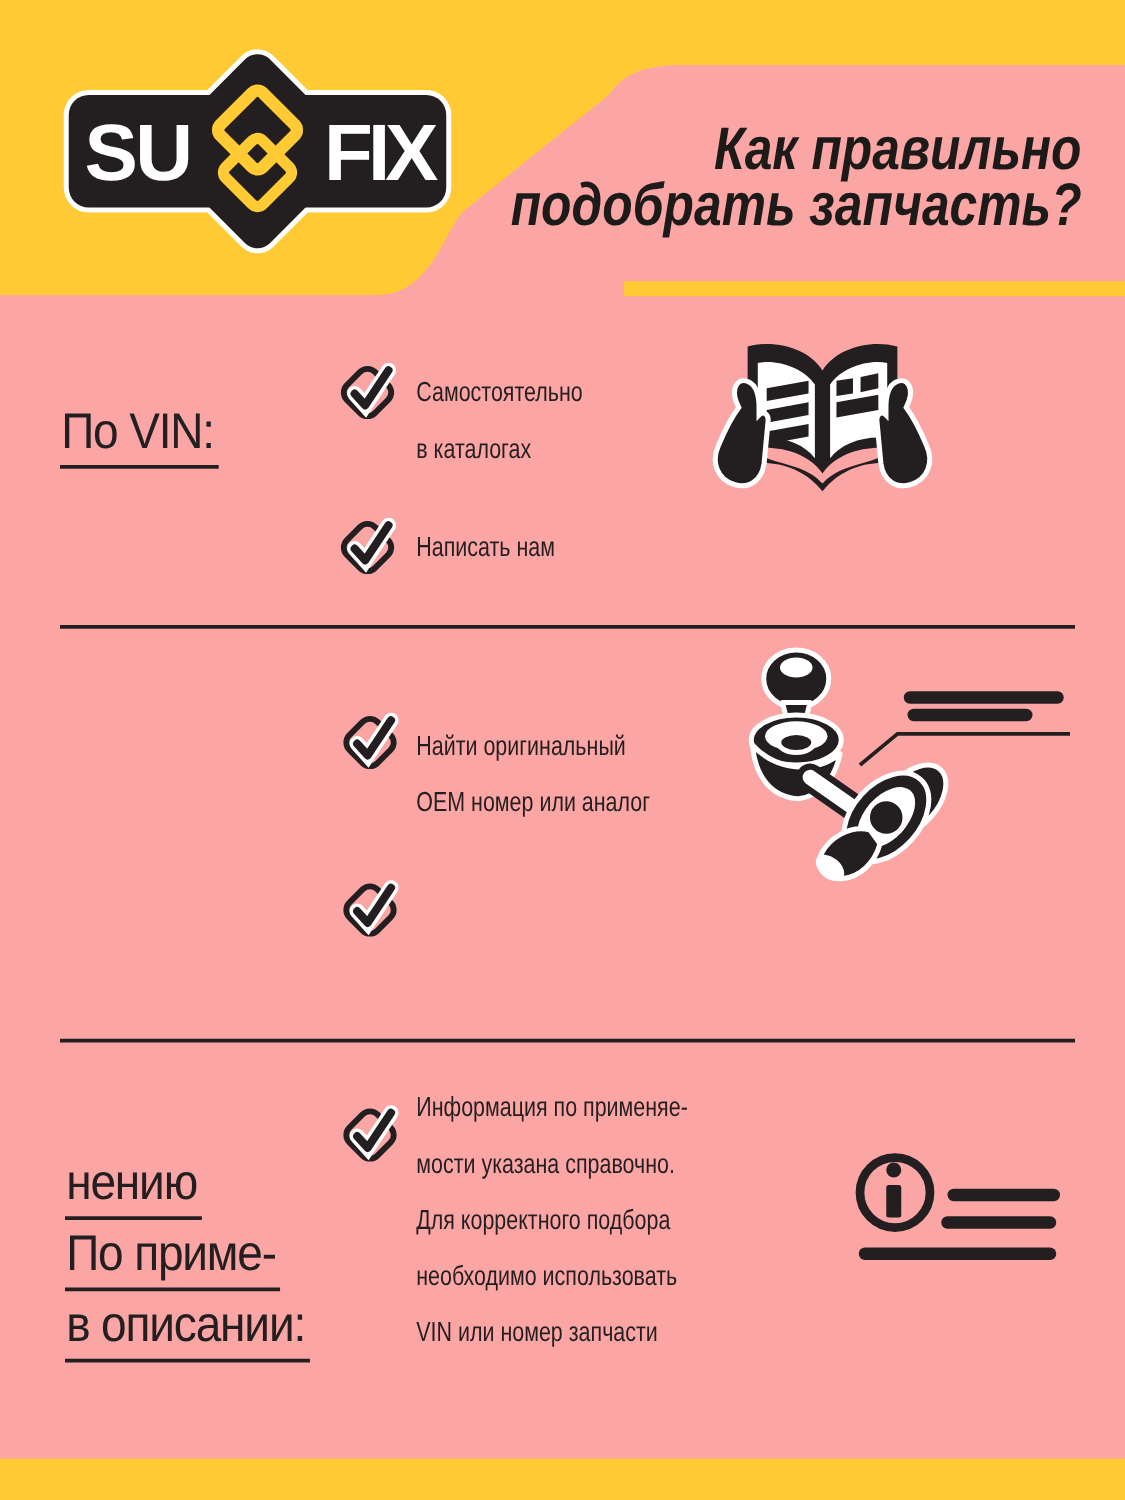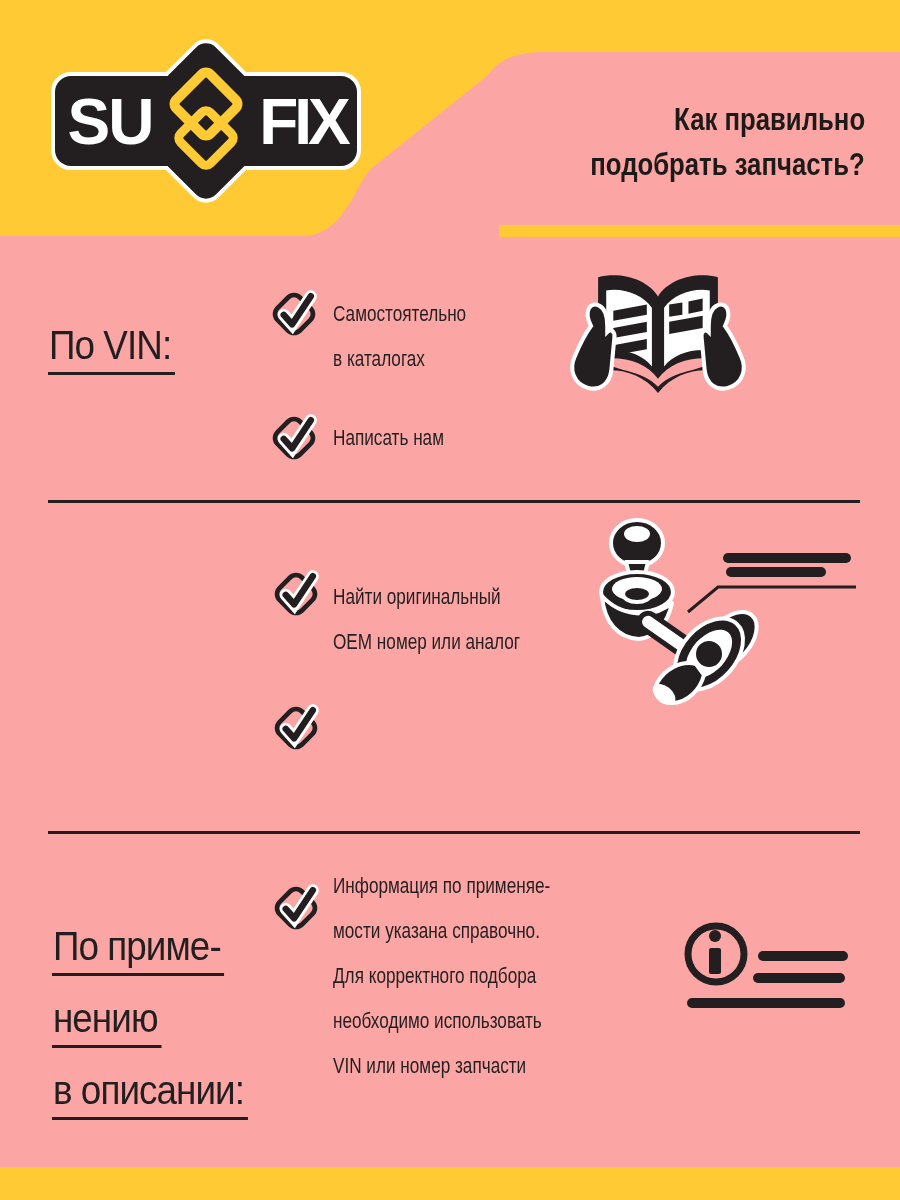--- a/index.html
+++ b/index.html
@@ -3,31 +3,31 @@
 <meta charset="utf-8">
 <style>
   html,body{margin:0;padding:0;background:#e8e8e8;}
   .canvas{
     position:relative;width:900px;height:1200px;background:#fca5a5;overflow:hidden;
     font-family:"Liberation Sans","DejaVu Sans",sans-serif;color:#231f20;margin:0 auto;
   }
   .abs{position:absolute;}
   
   .heading{font-size:40px;letter-spacing:-1px;line-height:1;}
-  .heading .hl{margin-bottom:22px;}
+  .heading .hl{margin-bottom:7px;}
   .heading .hl span{
     display:inline-block;transform:scaleX(.92);transform-origin:0 50%;
     border-bottom:3px solid #231f20;padding:0 4px 7px 1px;white-space:nowrap;
   }
   
   .item-text{font-size:22px;line-height:45px;}
   .item-text .inner{display:inline-block;transform:scaleX(.78);transform-origin:0 0;}
   .item-text .inner div{white-space:nowrap;}
   
-  .title{font-size:31px;font-weight:bold;line-height:45px;text-align:right;color:#1d1b19;}
+  .title{font-size:48px;font-weight:bold;line-height:45px;text-align:right;color:#1d1b19;font-style:italic;}
   .title span{display:inline-block;transform:scaleX(.83);transform-origin:100% 50%;white-space:nowrap;}
   .divider{position:absolute;left:48px;width:812px;height:3px;background:#231f20;}
   .band-bottom{position:absolute;left:0;top:1167px;width:900px;height:33px;}
 </style>
 </head>
 <body>
 
 <div class="canvas">
 
   <svg class="abs" style="left:0;top:0" width="900" height="240" viewBox="0 0 900 240">
@@ -135,22 +135,22 @@
     <g fill="#231f20">
       <rect x="133" y="45" width="128" height="10" rx="5"></rect>
       <rect x="136" y="59" width="100" height="10" rx="5"></rect>
       <path d="M98,104 L128,79 L266,79" fill="none" stroke="#231f20" stroke-width="3"></path>
     </g>
   </svg>
 
   <div class="divider" style="top:831px"></div>
 
   <div class="abs heading" style="left:52px;top:926px">
+    <div class="hl"><span>нению</span></div>
     <div class="hl"><span>По приме-</span></div>
-    <div class="hl"><span>нению</span></div>
     <div class="hl"><span>в описании:</span></div>
   </div>
 
   <svg class="abs" style="left:268px;top:880px" width="56" height="56" viewBox="0 0 60 60">
     <rect x="13" y="13" width="34" height="34" rx="9" transform="rotate(45 30 30)" fill="none" stroke="#231f20" stroke-width="5"></rect>
     <path d="M19,31 L28,41 L48,11" fill="none" stroke="#ffffff" stroke-width="13" stroke-linecap="round"></path>
     <path d="M19,31 L28,41 L48,11" fill="none" stroke="#231f20" stroke-width="7" stroke-linecap="round" stroke-linejoin="round"></path>
   </svg>
   <div class="abs item-text" style="left:333px;top:863px">
     <div class="inner">

